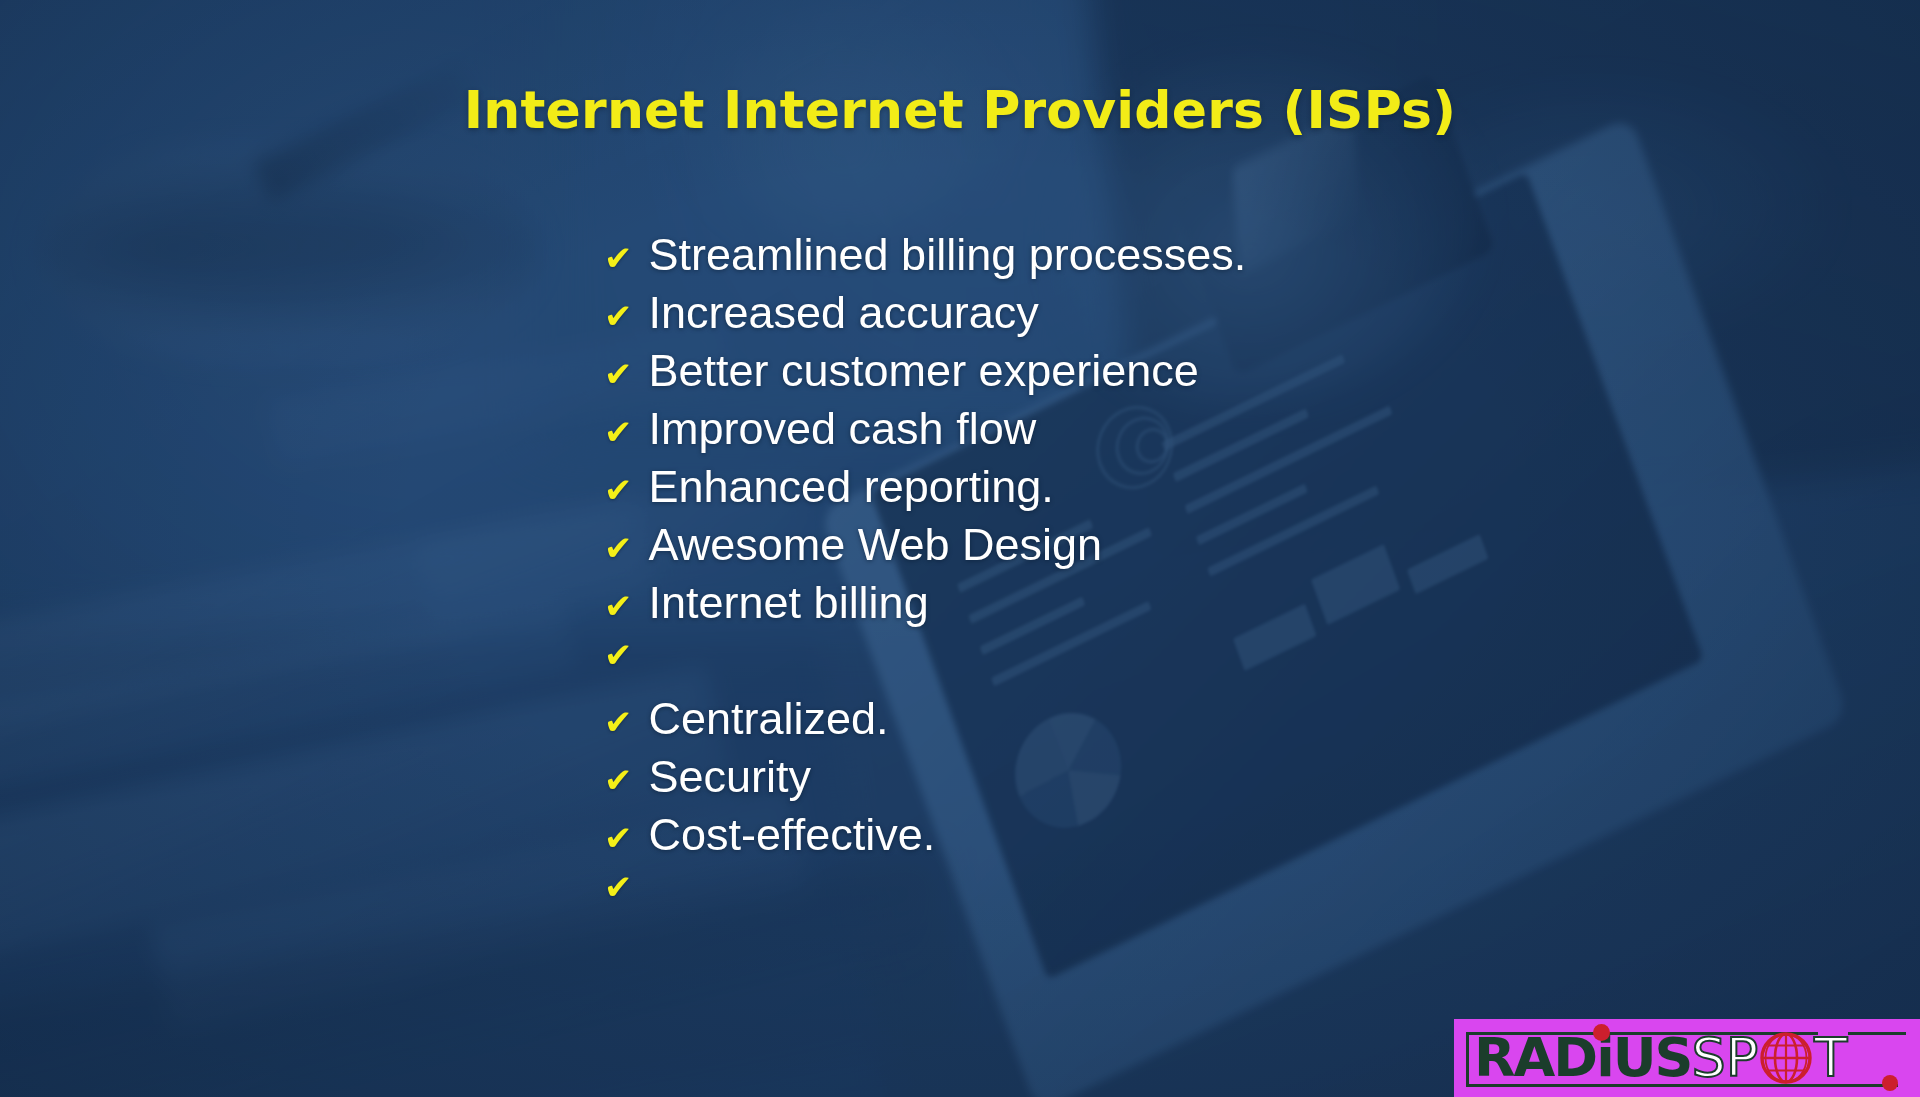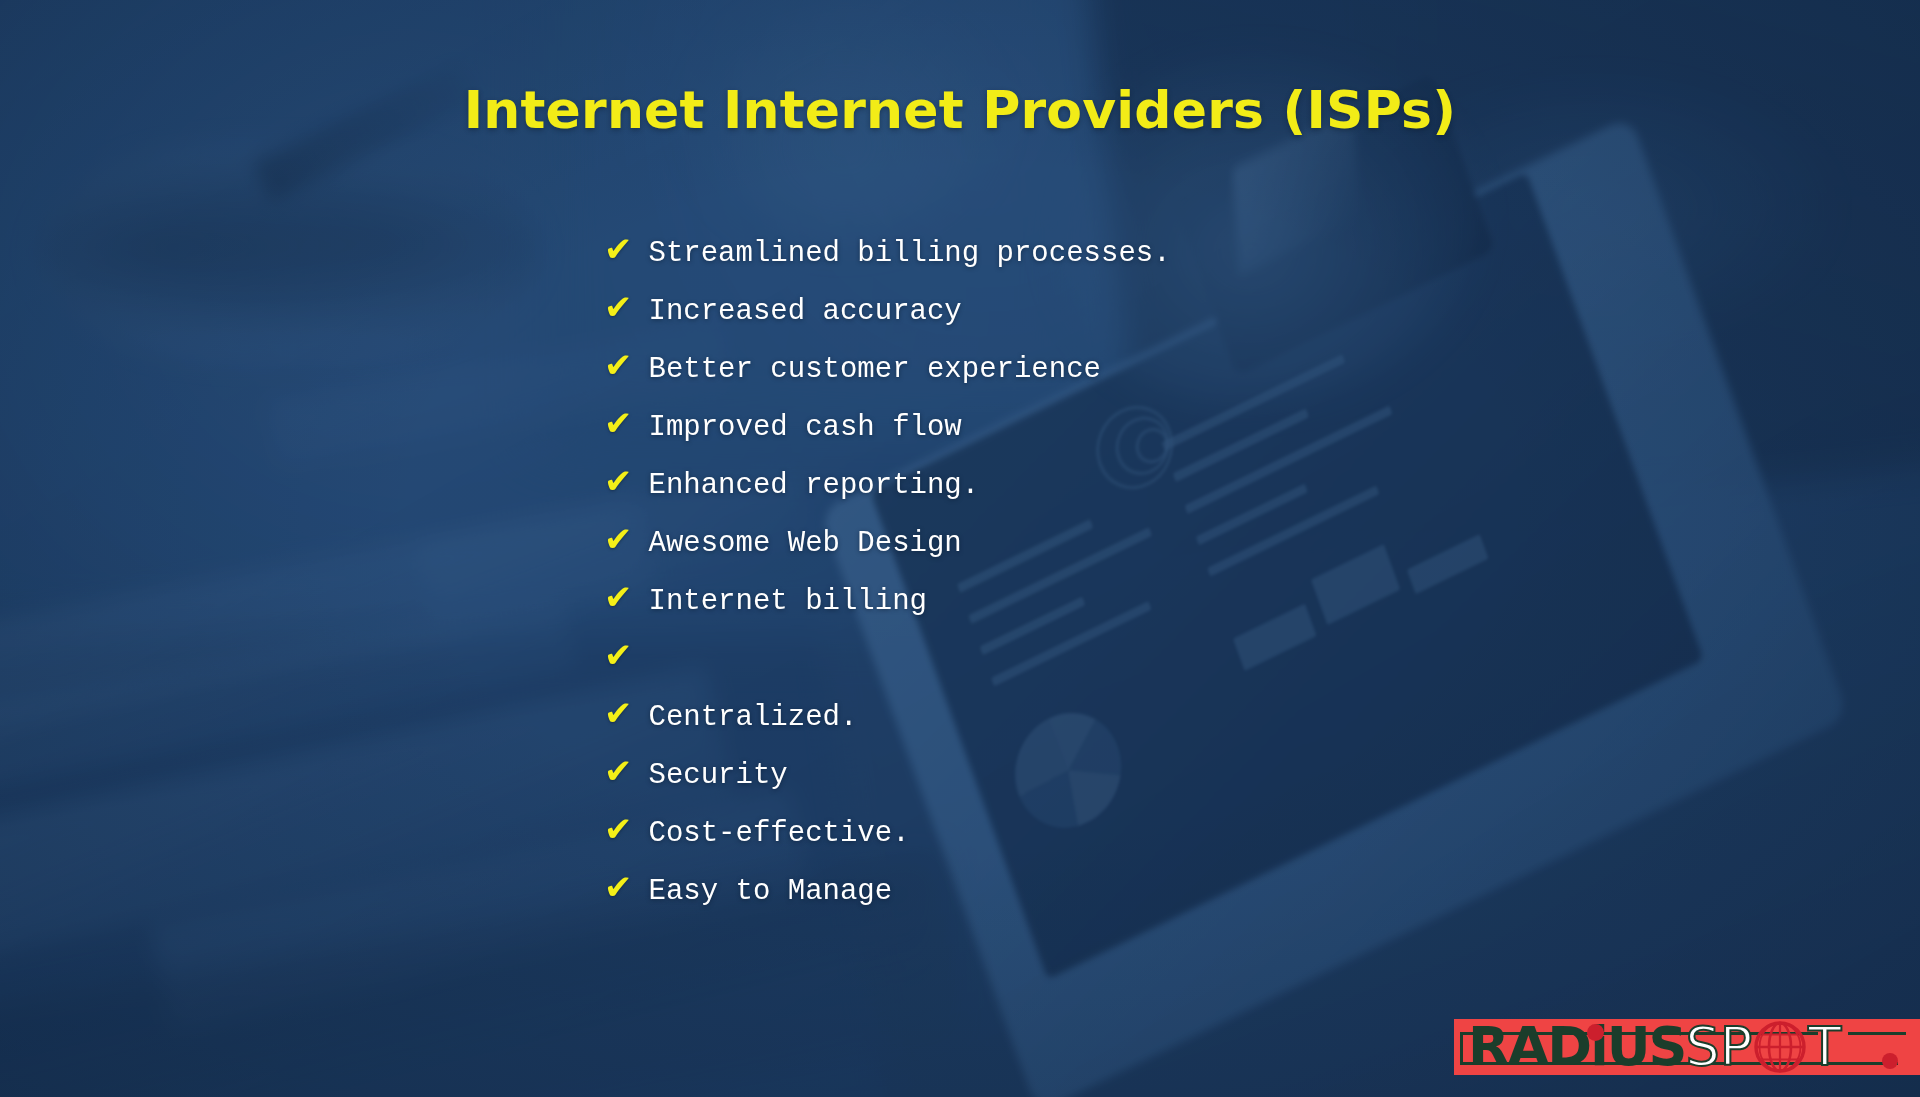--- a/index.html
+++ b/index.html
@@ -213,37 +213,37 @@
   .check {
     color: #f4ef18;
     font-size: 34px;
     line-height: 1;
     font-family: "DejaVu Sans", sans-serif;
     flex: 0 0 auto;
     text-shadow: 0 1px 3px rgba(10,26,46,.5);
   }
   .bullet-text {
     color: #ffffff;
-    font-family: Liberation Mono, monospace;
-    font-size: 29px;
+    font-family: Liberation Sans, sans-serif;
+    font-size: 45px;
     line-height: 1;
     white-space: nowrap;
     text-shadow: 0 1px 4px rgba(8,24,44,.55);
   }
 
   
   .logo {
     position: absolute;
     left: 1454px;
     top: 1019px;
     width: 466px;
-    height: 56px;
-    background: #ef4444;
+    height: 78px;
+    background: #d946ef;
     box-sizing: border-box;
-    padding: 7px 10px 8px 2px;
+    padding: 7px 10px 8px 8px;
   }
   .logo-inner {
     position: relative;
     width: 100%;
     height: 100%;
   }
   .logo-rule-top {
     position: absolute;
     left: 4px; right: 92px; top: 6px;
     height: 3px;
@@ -413,21 +413,20 @@
         <li class="bullet">
           <span class="check">✔</span>
           <span class="bullet-text">Security</span>
         </li>
         <li class="bullet">
           <span class="check">✔</span>
           <span class="bullet-text">Cost-effective.</span>
         </li>
         <li class="bullet">
           <span class="check">✔</span>
-          <span class="bullet-text">Easy to Manage</span>
         </li>
       </ul>
 
     <div class="logo">
       <div class="logo-inner">
         <span class="logo-rule-top"></span>
         <span class="logo-rule-top-r"></span>
         <span class="logo-left-bar"></span>
         <span class="logo-rule-bottom"></span>
 

